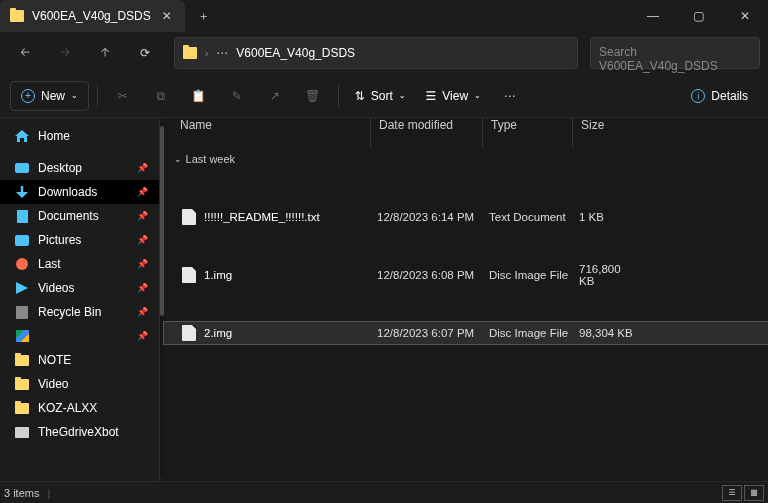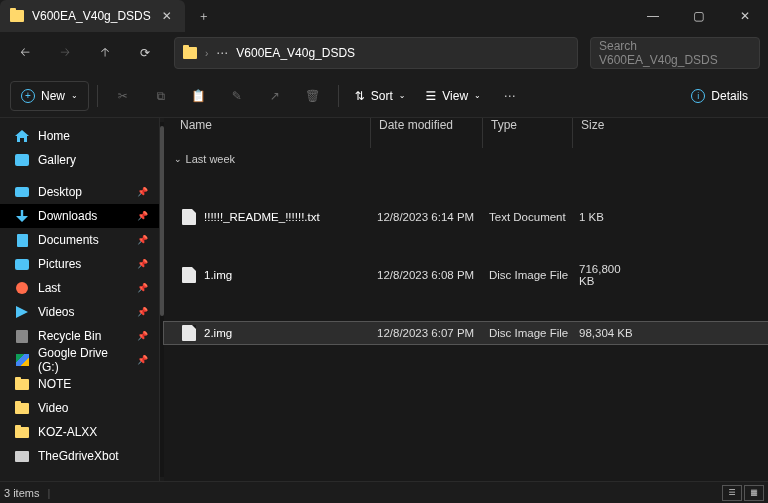--- a/index.html
+++ b/index.html
@@ -41,21 +41,21 @@
   align-items: center;
   padding: 0 8px;
   gap: 6px;
   background: #1c1c1c;
 }
 .nav-btn { width: 34px; height: 32px; display: flex; align-items: center; justify-content: center; color: #ccc; border-radius: 4px; }
 .nav-btn.disabled { color: #5a5a5a; }
 .addr-bar { flex: 1; height: 32px; background: #2b2b2b; border: 1px solid #3a3a3a; border-radius: 4px; display: flex; align-items: center; padding: 0 8px; gap: 8px; margin: 0 6px; }
 .folder-ico2 { width: 14px; height: 12px; background: #ffd86b; border-radius: 1px; position: relative; }
 .folder-ico2::before { content: ""; position: absolute; top: -2px; left: 0; width: 6px; height: 3px; background: #ffd86b; border-radius: 1px 1px 0 0; }
-.search-box { width: 170px; height: 32px; background: #2b2b2b; border: 1px solid #3a3a3a; border-radius: 4px; display: flex; align-items: center; padding: 7px 8px; color: #888; font-size: 12px; }
+.search-box { width: 170px; height: 32px; background: #2b2b2b; border: 1px solid #3a3a3a; border-radius: 4px; display: flex; align-items: flex-start; padding: 7px 8px; color: #888; font-size: 12px; }
 
 .toolbar2 {
   height: 44px;
   display: flex;
   align-items: center;
   padding: 0 10px;
   gap: 4px;
   border-bottom: 1px solid #2a2a2a;
   background: #1c1c1c;
 }
@@ -179,26 +179,20 @@
 <div class="body-area">
   <div class="sidebar">
     <div class="side-item">
         <span class="sico">
           <svg class="ico-home" viewBox="0 0 14 12">
             <path fill="#4fc3f7" d="M7 0 L14 6 L12 6 L12 12 L9 12 L9 8 L5 8 L5 12 L2 12 L2 6 L0 6 Z"></path>
           </svg>
         </span>
         <span>Home</span>
       </div>
-    <div class="side-item">
-        <span class="sico">
-          <span class="ico-gallery"></span>
-        </span>
-        <span>Gallery</span>
-      </div>
     <div class="side-sep"></div>
     <div class="side-item">
         <span class="sico">
           <span class="ico-desktop"></span>
         </span>
         <span>Desktop</span>
         <span class="pin">📌</span>
       </div>
     <div class="side-item sel">
         <span class="sico">
@@ -239,21 +233,20 @@
         <span class="sico">
           <span class="ico-recycle"></span>
         </span>
         <span>Recycle Bin</span>
         <span class="pin">📌</span>
       </div>
     <div class="side-item">
         <span class="sico">
           <span class="ico-gdrive"></span>
         </span>
-        <span>Google Drive (G:)</span>
         <span class="pin">📌</span>
       </div>
     <div class="side-item">
         <span class="sico">
           <span class="ico-folder"></span>
         </span>
         <span>NOTE</span>
       </div>
     <div class="side-item">
         <span class="sico">

